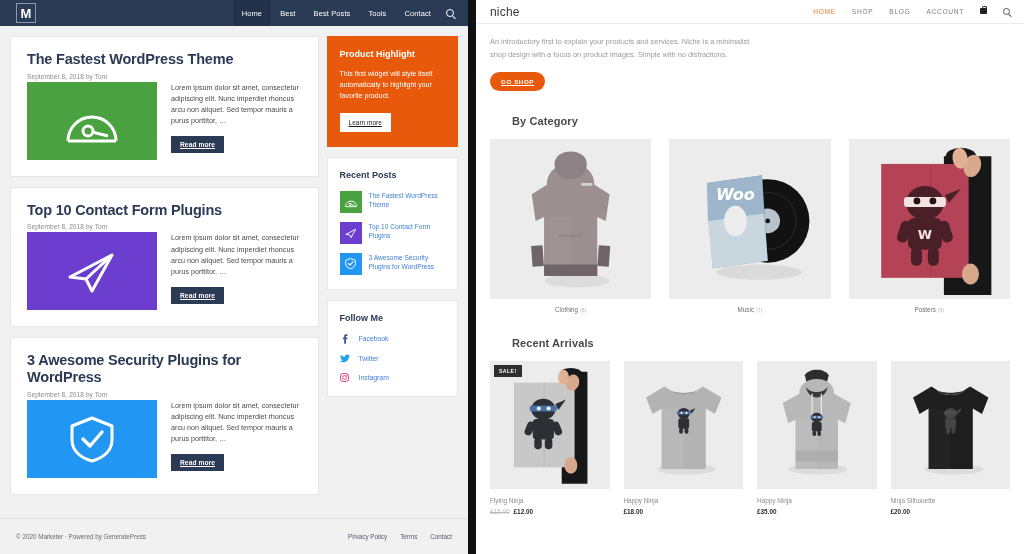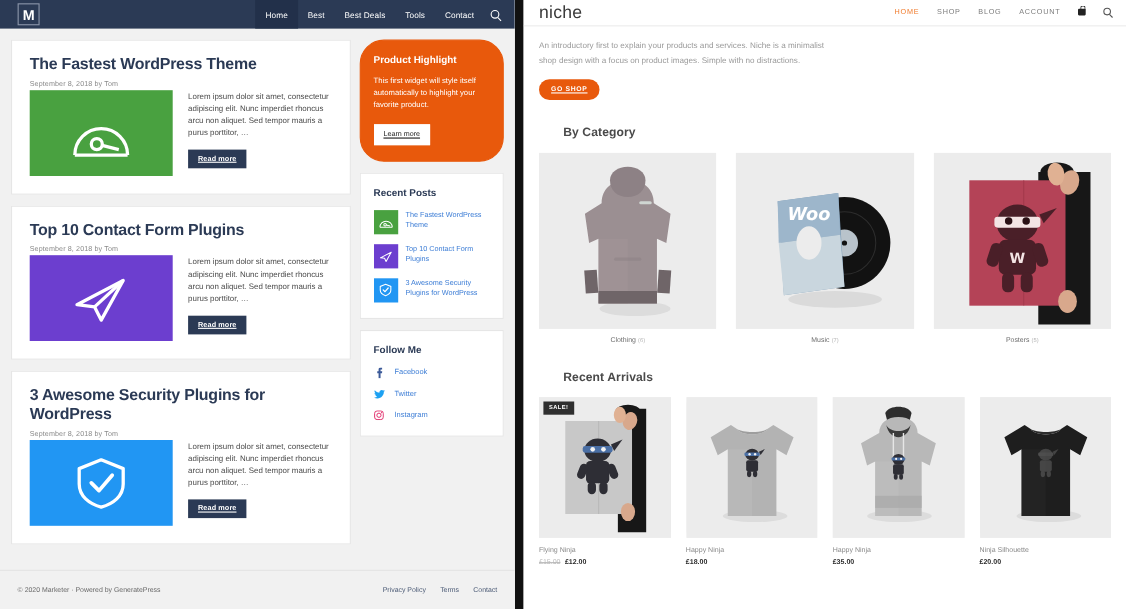--- a/index.html
+++ b/index.html
@@ -71,21 +71,21 @@
   .art-text p { color: #4a4a4a; font-size: 7.2px; line-height: 1.55; }
   .read-more {
     display: inline-block; margin-top: 10px;
     background: #2b3a55; color: #ffffff;
     font-size: 6.6px; font-weight: bold;
     padding: 5px 9px; letter-spacing: .1px;
   }
 
   .lp-side { width: 132px; display: flex; flex-direction: column; gap: 10px; }
   .widget { background: #ffffff; border: 1px solid #e6e6e6; padding: 12px 12px 14px 12px; }
-  .widget.highlight { background: #e8590c; border-color: #e8590c; border-radius: 22px; }
+  .widget.highlight { background: #e8590c; border-color: #e8590c; }
   .widget.highlight h3 { color: #ffffff; font-size: 9px; font-weight: bold; }
   .widget.highlight p { color: #ffffff; font-size: 7px; line-height: 1.6; margin-top: 9px; }
   .learn-btn {
     display: inline-block; margin-top: 11px;
     border: 1px solid #ffffff; background: #ffffff; color: #1a1a1a;
     font-size: 6.5px; padding: 5px 8px;
   }
   .widget h3.wtitle { color: #2b3a55; font-size: 9px; font-weight: bold; }
   .rp-list { margin-top: 11px; display: flex; flex-direction: column; gap: 9px; }
   .rp-item { display: flex; gap: 7px; align-items: flex-start; }
@@ -115,21 +115,21 @@
     width: 548px; height: 554px; background: #ffffff;
     position: relative; overflow: hidden;
     display: flex; flex-direction: column;
   }
   .rp-header {
     height: 24px; flex: 0 0 24px;
     display: flex; align-items: center;
     border-bottom: 1px solid #ececec;
     padding: 0 14px;
   }
-  .rp-brand { font-size: 16px; color: #3a3a3a; letter-spacing: .2px; text-align: center; }
+  .rp-brand { font-size: 12px; color: #3a3a3a; letter-spacing: .2px; text-align: center; }
   .rp-nav { margin-left: auto; display: flex; align-items: center; gap: 16px; }
   .rp-nav a {
     font-size: 6.6px; color: #7c7c7c; text-decoration: none;
     letter-spacing: .7px;
   }
   .rp-nav a.active { color: #f07b2d; }
   .cart-glyph { width: 7px; height: 6px; background: #222; border-radius: 1px; position: relative; display:inline-block; }
   .cart-glyph::before {
     content:""; position:absolute; left:2px; top:-2.5px;
     width:3px; height:3px; border:1px solid #222; border-bottom:none; border-radius: 2px 2px 0 0;
@@ -183,21 +183,21 @@
 
 <div class="screen">
 
   <div class="left-panel">
 
     <div class="lp-header">
       <div class="lp-logo">M</div>
       <nav class="lp-nav">
         <a href="#" class="active">Home</a>
         <a href="#">Best</a>
-        <a href="#">Best Deals</a>
+        <a href="#">Best Posts</a>
         <a href="#">Tools</a>
         <a href="#">Contact</a>
         <a href="#" class="srch">
           <span class="search-glyph"></span>
         </a>
       </nav>
     </div>
 
     <div class="lp-body">
 

